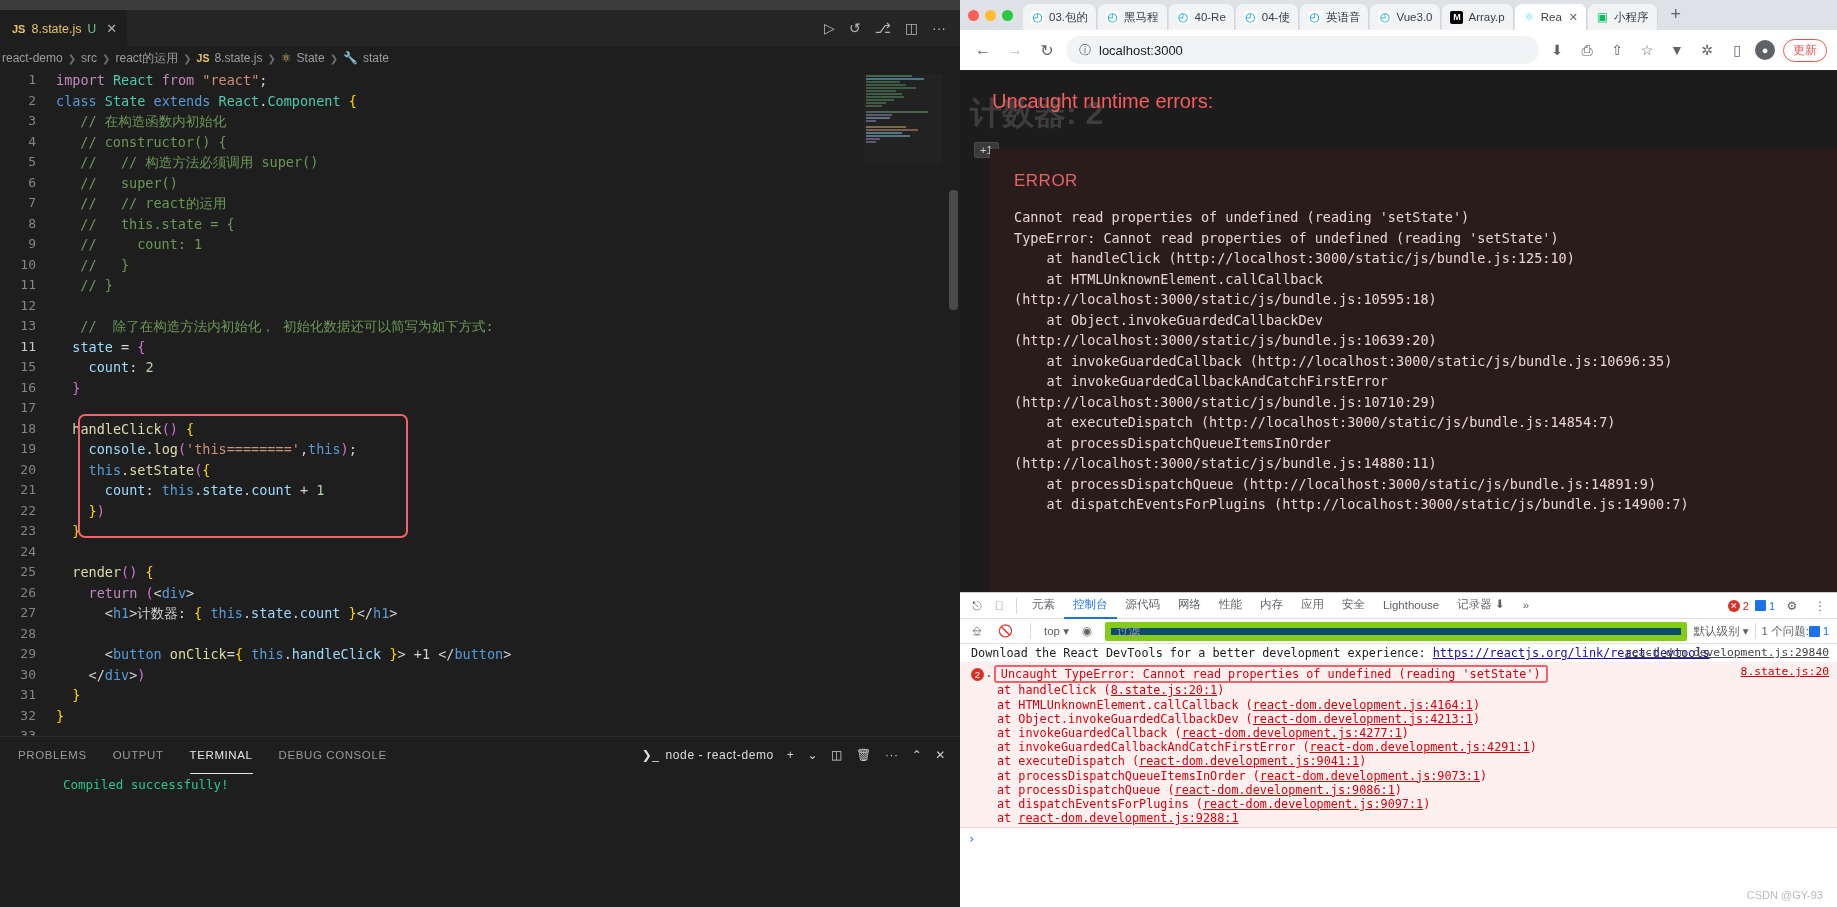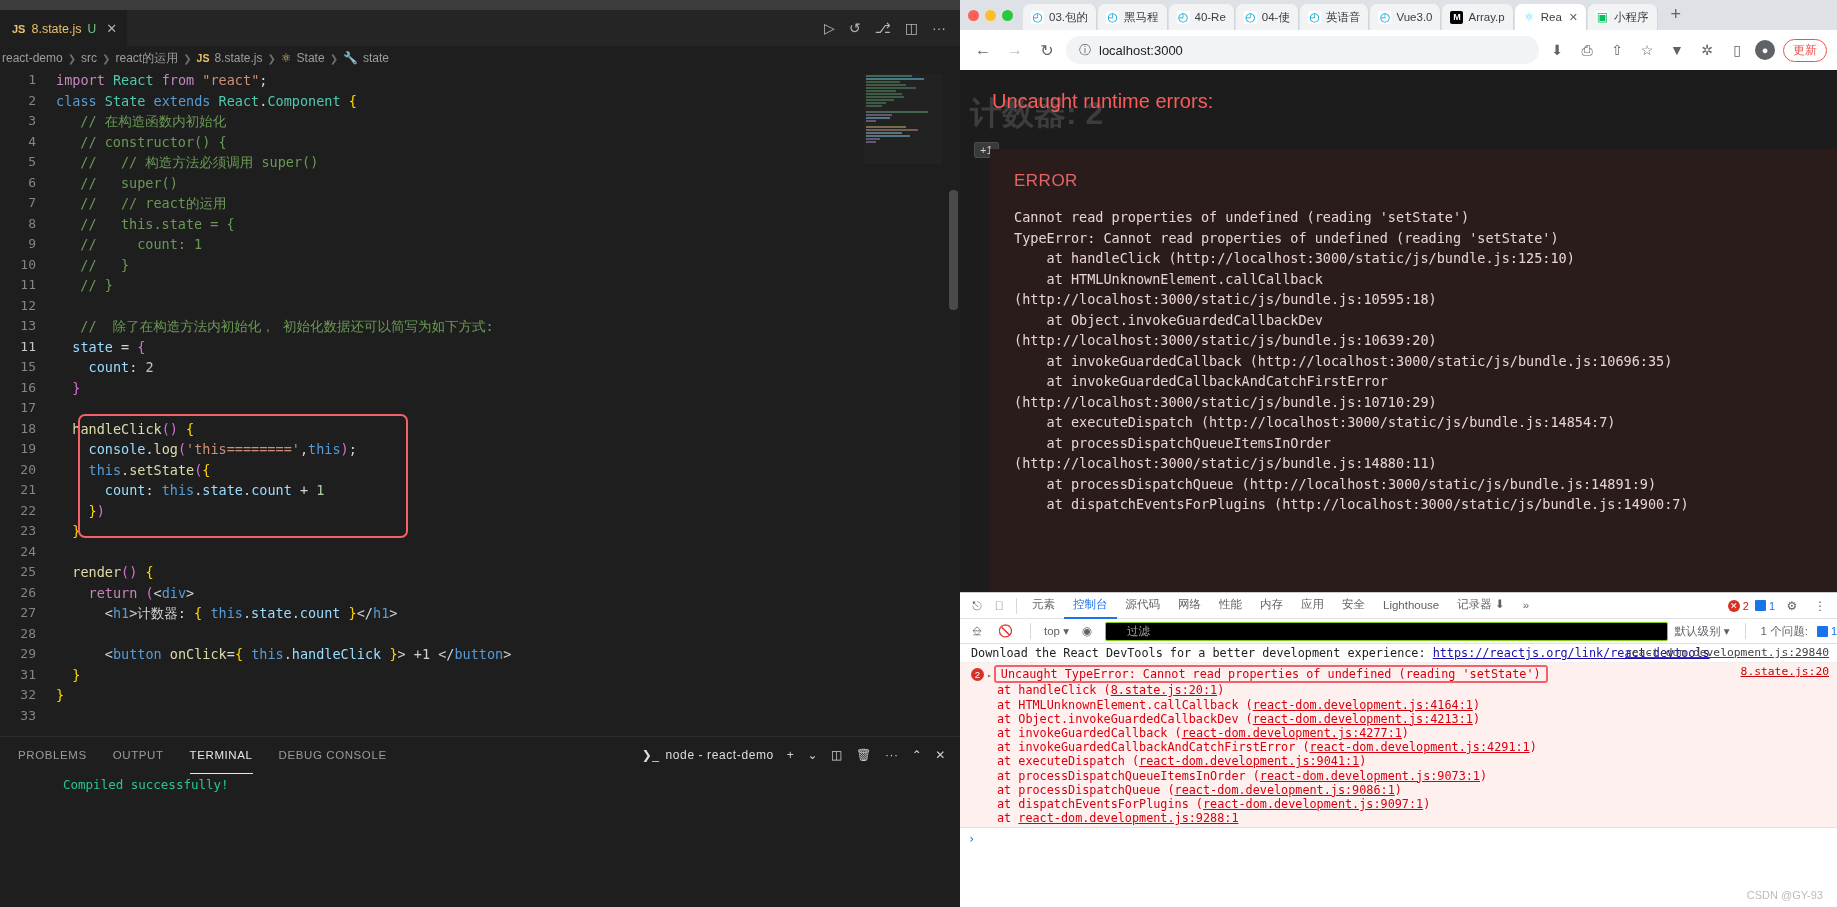--- a/index.html
+++ b/index.html
@@ -110,22 +110,22 @@
   .dt-div { width:1px; height:16px; background:#d8d8d8; margin:0 6px;}
   .dt-tab { padding:5px 9px; border-bottom:2px solid transparent;}
   .dt-tab.active { color:#1a73e8; border-bottom-color:#1a73e8;}
   .dt-right { margin-left:auto; display:flex; align-items:center; gap:6px; padding-right:6px;}
   .badge-err { display:flex; align-items:center; gap:3px; font-size:11px; color:#c5221f;}
   .dot-err { width:12px; height:12px; border-radius:50%; background:#d93025; color:#fff; font-size:9px; display:flex; align-items:center; justify-content:center;}
   .badge-inf { display:flex; align-items:center; gap:3px; font-size:11px; color:#1a73e8;}
   .sq-inf { width:11px;height:11px;background:#1a73e8;border-radius:1px;}
 
   .dt-filterbar { height:25px; display:flex; align-items:center; gap:7px; padding-left:6px; border-bottom:1px solid #e0e0e0; font-size:11.5px; color:#5f6368;}
-  .filter-input { flex:1; height:19px; border:1px solid #84cc16; border-radius:2px; padding:0 21px; font-size:11.5px; color:#9aa0a6; display:flex; align-items:center; background:#000000;}
-  .dt-filter-right { margin-left:auto; display:flex; align-items:center; gap:9px; font-size:11.5px;}
+  .filter-input { flex:1; height:19px; border:6px solid #84cc16; border-radius:2px; padding:0 6px; font-size:11.5px; color:#9aa0a6; display:flex; align-items:center; background:#0c4a6e;}
+  .dt-filter-right { margin-left:auto; display:flex; align-items:center; padding-right:8px; font-size:11.5px;}
 
   .console { position:relative; font-family:"DejaVu Sans Mono", monospace; font-size:11.8px; line-height:14.2px; color:#202124; }
   .c-row { position:relative; padding:2px 8px 2px 11px; border-bottom:1px solid #f0f0f0;}
   .c-src { position:absolute; right:8px; top:2px; color:#444; text-decoration:underline; font-size:11.3px;}
   .c-row.err { background:#fff0f0; color:#d8000c; border-bottom:1px solid #ffd6d6;}
   .c-row.err .c-src { color:#c00; }
   .lnk { color:#1a0dab; text-decoration:underline;}
   .errlink { color:#d8000c; text-decoration:underline;}
   .boxed-log { display:inline-block; border:2px solid #f4606c; border-radius:3px; padding:1px 5px; }
   .boxed-err { display:inline-block; border:2px solid #f4606c; border-radius:3px; padding:0 5px;}
@@ -200,20 +200,21 @@
           <div class="cline"><span class="gut">20</span><span class="src">    <span class="kw2">this</span><span class="pun">.</span><span class="fn">setState</span><span class="br2">(</span><span class="br1">{</span></span></div>
           <div class="cline"><span class="gut">21</span><span class="src">      <span class="var">count</span><span class="pun">:</span> <span class="kw2">this</span><span class="pun">.</span><span class="var">state</span><span class="pun">.</span><span class="var">count</span> <span class="pun">+</span> <span class="num">1</span></span></div>
           <div class="cline"><span class="gut">22</span><span class="src">    <span class="br1">}</span><span class="br2">)</span></span></div>
           <div class="cline"><span class="gut">23</span><span class="src">  <span class="br1">}</span></span></div>
           <div class="cline"><span class="gut">24</span><span class="src"></span></div>
           <div class="cline"><span class="gut">25</span><span class="src">  <span class="fn">render</span><span class="br2">()</span> <span class="br1">{</span></span></div>
           <div class="cline"><span class="gut">26</span><span class="src">    <span class="kw">return</span> <span class="br2">(</span><span class="plain">&lt;</span><span class="tag">div</span><span class="plain">&gt;</span></span></div>
           <div class="cline"><span class="gut">27</span><span class="src">      <span class="plain">&lt;</span><span class="tag">h1</span><span class="plain">&gt;</span><span class="plain">计数器: </span><span class="br1">{</span> <span class="kw2">this</span><span class="pun">.</span><span class="var">state</span><span class="pun">.</span><span class="var">count</span> <span class="br1">}</span><span class="plain">&lt;/</span><span class="tag">h1</span><span class="plain">&gt;</span></span></div>
           <div class="cline"><span class="gut">28</span><span class="src"></span></div>
           <div class="cline"><span class="gut">29</span><span class="src">      <span class="plain">&lt;</span><span class="tag">button</span> <span class="fn">onClick</span><span class="pun">=</span><span class="br1">{</span> <span class="kw2">this</span><span class="pun">.</span><span class="var">handleClick</span> <span class="br1">}</span><span class="plain">&gt; +1 &lt;/</span><span class="tag">button</span><span class="plain">&gt;</span></span></div>
+          <div class="cline"><span class="gut">30</span><span class="src">    <span class="plain">&lt;/</span><span class="tag">div</span><span class="plain">&gt;</span><span class="br2">)</span></span></div>
           <div class="cline"><span class="gut">31</span><span class="src">  <span class="br1">}</span></span></div>
           <div class="cline"><span class="gut">32</span><span class="src"><span class="br1">}</span></span></div>
           <div class="cline"><span class="gut">33</span><span class="src"></span></div>
         </div>
 
       <div class="redbox" style="left:78px; top:344px; width:330px; height:124px;"></div>
 
       <div class="minimap">
         <div class="mm-line" style="width:46px;background:#4b6a52;"></div>
         <div class="mm-line" style="width:58px;background:#4a7d8f;"></div>

